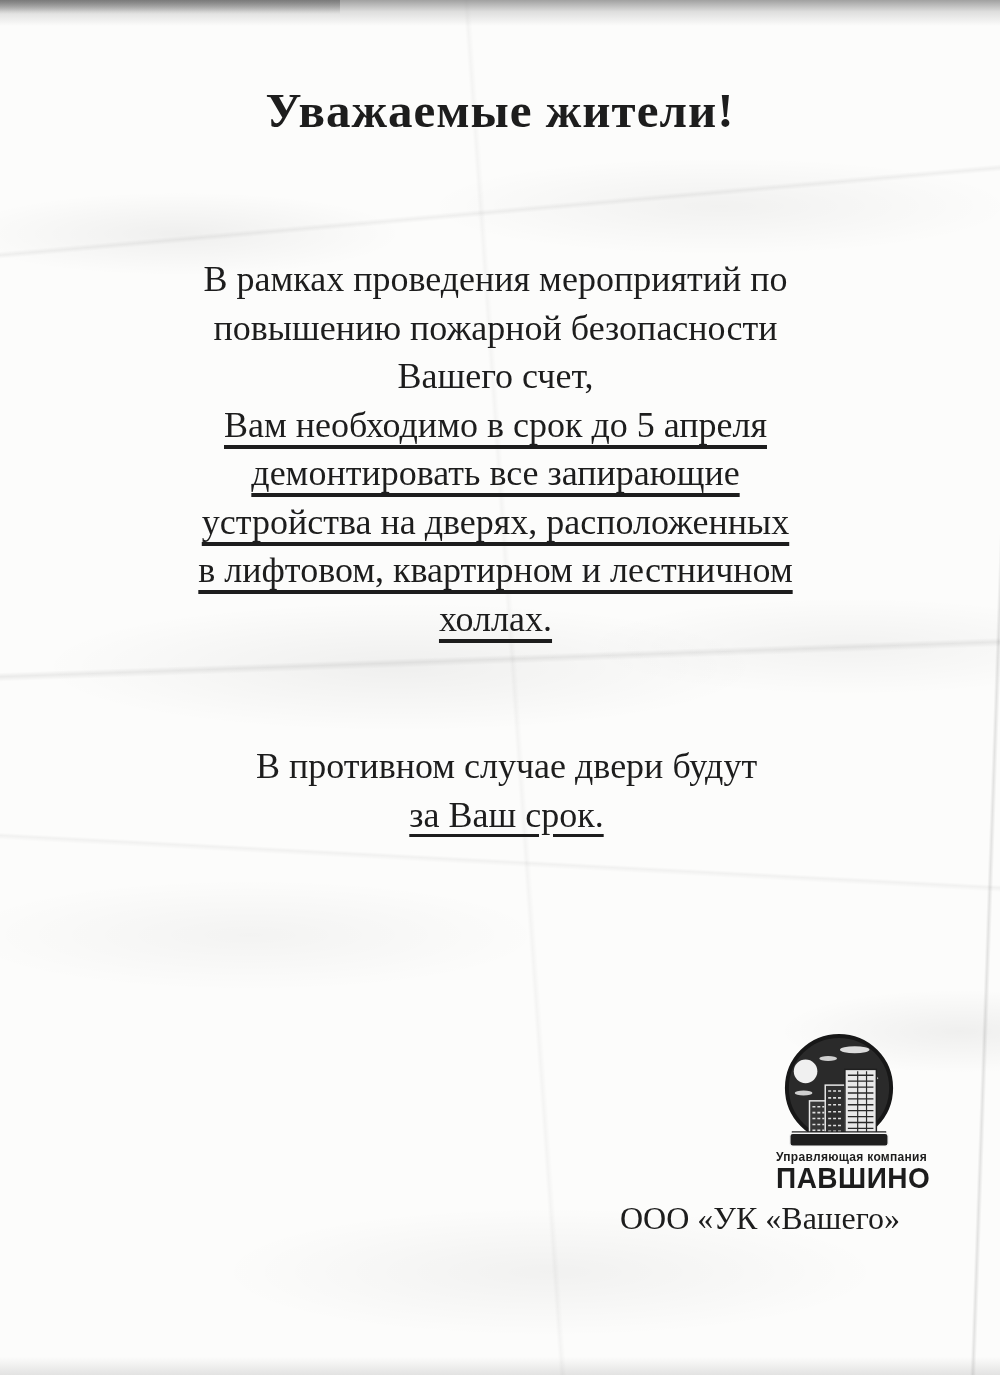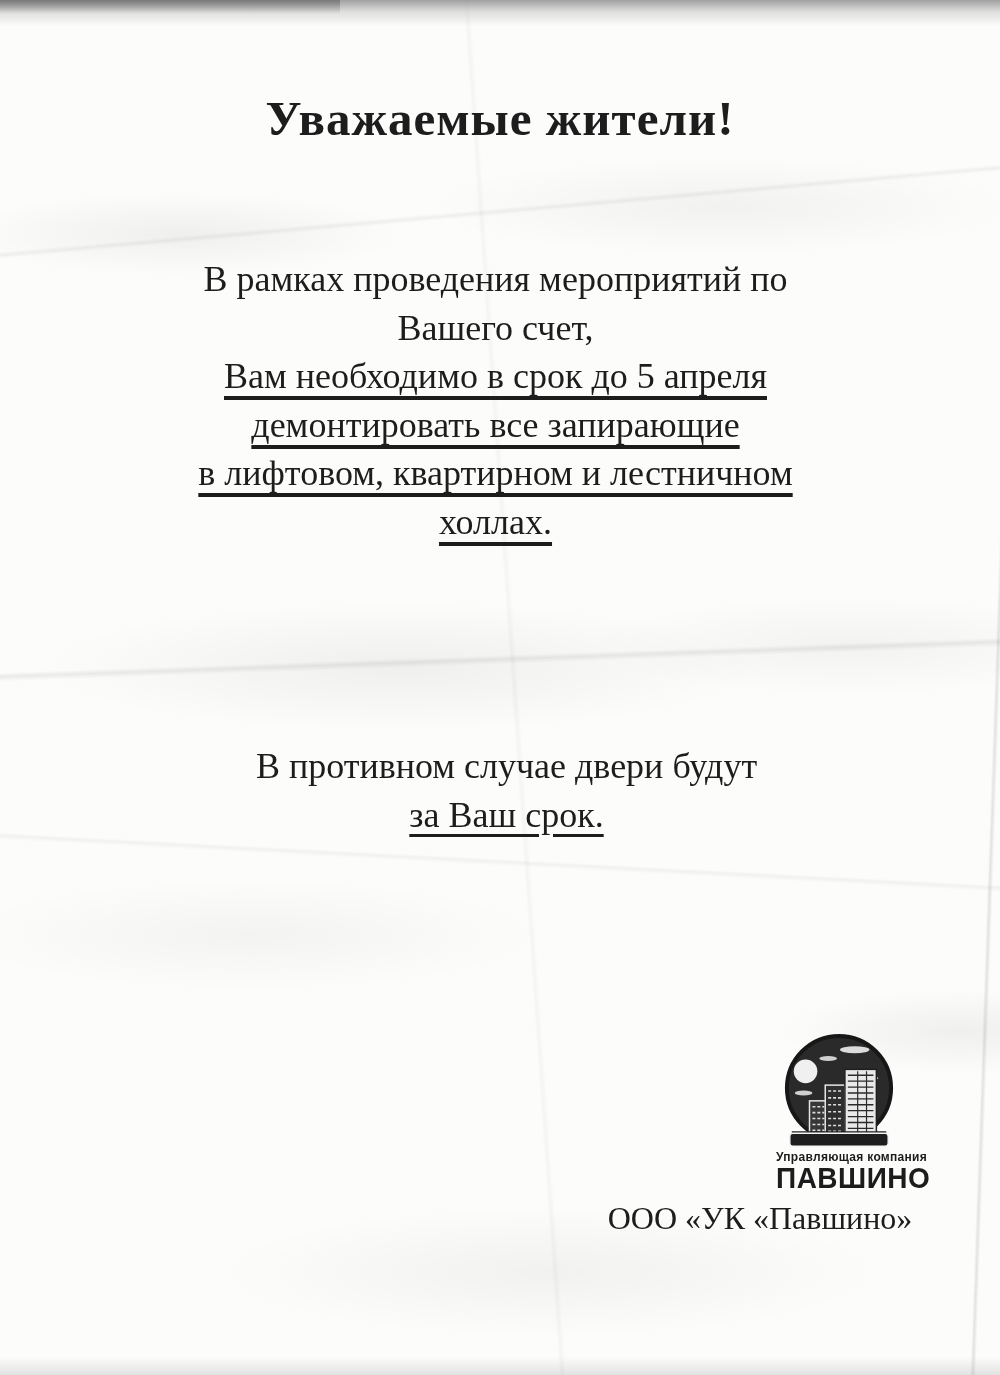--- a/index.html
+++ b/index.html
@@ -46,21 +46,21 @@
   .scan-band-bottom {
     position: absolute;
     left: 0; right: 0; bottom: 0;
     height: 18px;
     background: linear-gradient(0deg, rgba(160,160,160,0.28), rgba(255,255,255,0));
   }
   .title {
     position: absolute;
     top: 74px;
     left: 0; right: 0;
-    margin: 16px;
+    margin: 8px;
     text-align: center;
     font-size: 49px;
     font-weight: bold;
     letter-spacing: 1px;
   }
   .main-block {
     position: absolute;
     top: 255px;
     left: 46px;
     right: 55px;
@@ -134,23 +134,25 @@
 <div class="page">
 
   <div class="scan-band-top"></div>
   <div class="scan-band-top-left"></div>
   <div class="scan-band-bottom"></div>
 
   <h1 class="title">Уважаемые жители!</h1>
 
   <div class="main-block">
     <p class="intro-line">В рамках проведения мероприятий по</p>
+    <p class="intro-line">повышению пожарной безопасности</p>
     <p class="intro-line">Вашего счет,</p>
     <p class="demand-line">Вам необходимо в срок до 5 апреля</p>
     <p class="demand-line">демонтировать все запирающие</p>
+    <p class="demand-line">устройства на дверях, расположенных</p>
     <p class="demand-line">в лифтовом, квартирном и лестничном</p>
     <p class="demand-line">холлах.</p>
   </div>
 
   <div class="consequence">
     <p>В противном случае двери будут</p>
     <p class="underlined">за Ваш срок.</p>
   </div>
 
   <div class="logo">
@@ -177,15 +179,15 @@
       <path d="M79 40 v64 M88 40 v64" stroke="#2a2a2a" stroke-width="1.2" fill="none"></path>
 
       <path d="M12 101 h96 v4 h-96 z" fill="#202020"></path>
 
       <rect x="10" y="103" width="100" height="13" rx="3" fill="#1e1e1e" stroke="#f5f5f5" stroke-width="1.4"></rect>
     </svg>
     <div class="logo-subtitle">Управляющая компания</div>
     <div class="logo-name">ПАВШИНО</div>
   </div>
 
-  <div class="signature">ООО «УК «Павшино»</div>
+  <div class="signature">ООО «УК «Вашего»</div>
 
 </div>
 
 </body></html>

